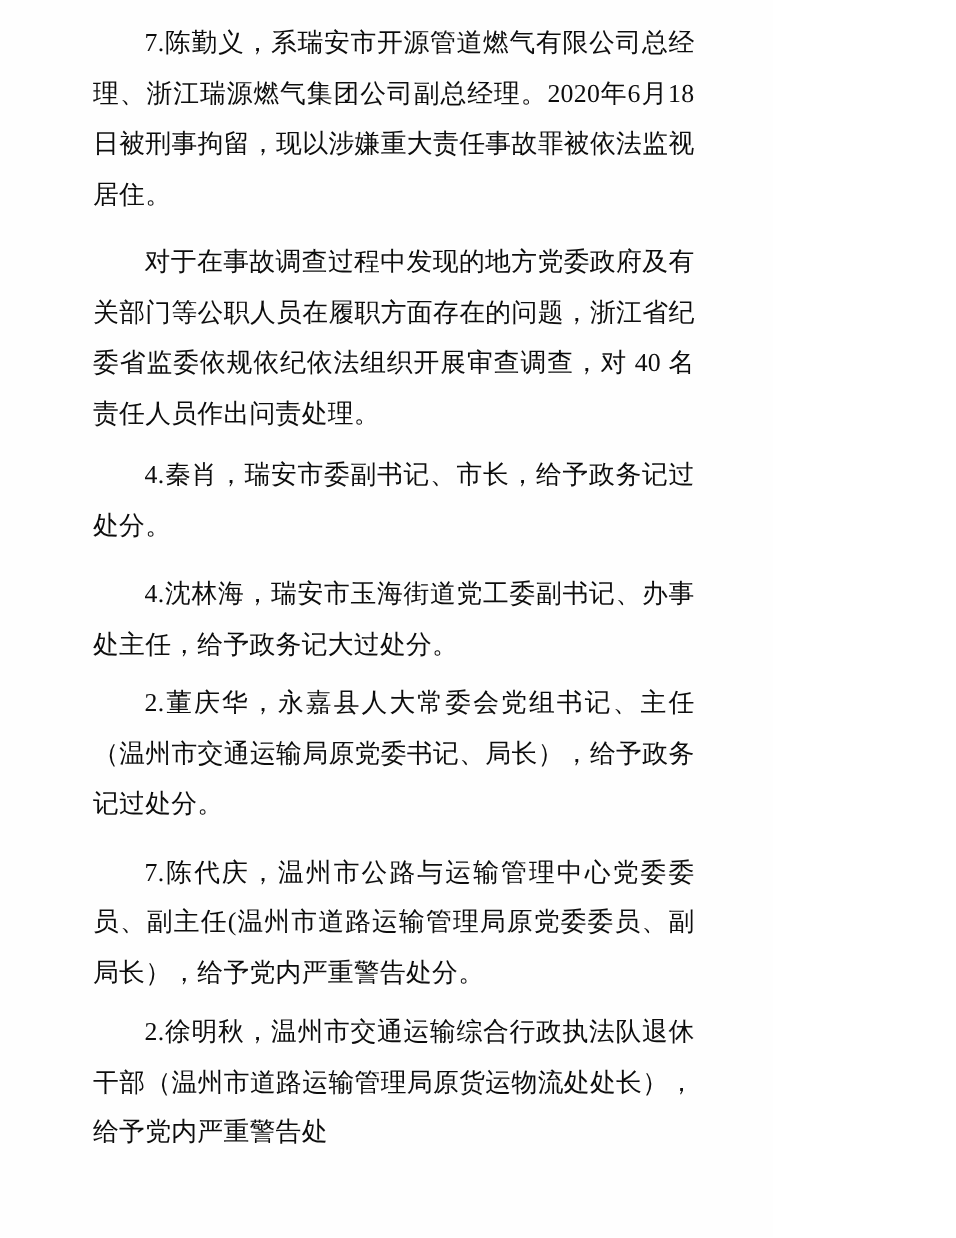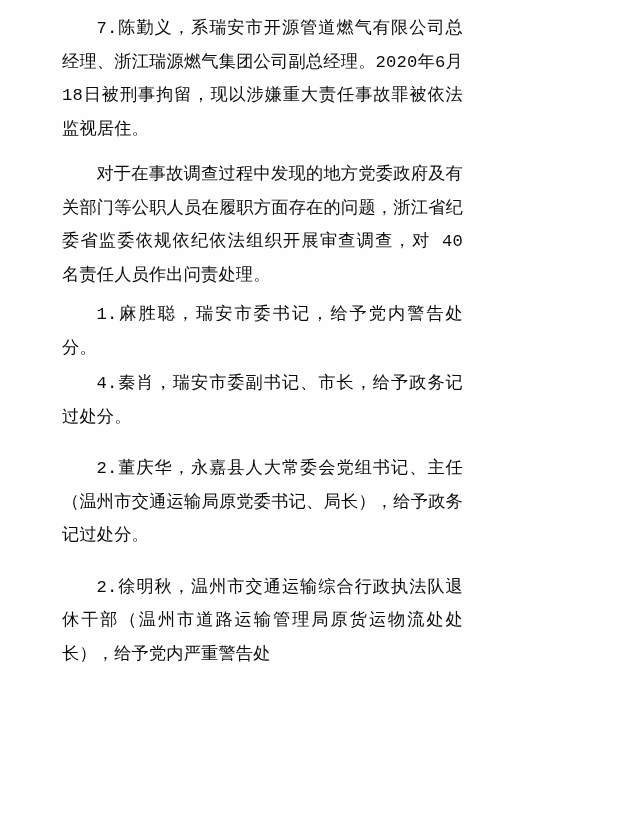--- a/index.html
+++ b/index.html
@@ -14,21 +14,20 @@
     color: #0d0d0d;
     overflow: hidden;
   }
   .page {
     position: relative;
     width: 515px;
     height: 825px;
     box-sizing: border-box;
     padding: 12px 52px 0 62px;
     background: #fefefe;
-    font-family: Liberation Mono, monospace;
   }
   .para {
     font-size: 17.2px;
     line-height: 33.5px;
     text-align: justify;
     text-justify: inter-ideograph;
     margin: 0 0 0 0;
     letter-spacing: 0.2px;
     word-break: break-all;
   }
@@ -51,32 +50,33 @@
 <div class="page">
 
   <p class="para indent2">7.陈勤义，系瑞安市开源管道燃气有限公司总经理、浙江瑞源燃气集团公司副总经理。2020年6月18日被刑事拘留，现以涉嫌重大责任事故罪被依法监视居住。</p>
   <div class="gap"></div>
 
   <div class="gap"></div>
 
   <p class="para indent2">对于在事故调查过程中发现的地方党委政府及有关部门等公职人员在履职方面存在的问题，浙江省纪委省监委依规依纪依法组织开展审查调查，对 40 名责任人员作出问责处理。</p>
   <div class="gap"></div>
 
-  <p class="para indent2">1.麻胜聪，瑞安市委书记，给予党内警告处分。</p>
   <div class="small-gap"></div>
 
   <p class="para indent2">4.秦肖，瑞安市委副书记、市长，给予政务记过处分。</p>
   <div class="gap"></div>
 
   <div class="gap"></div>
 
+  <p class="para indent2">4.沈林海，瑞安市玉海街道党工委副书记、办事处主任，给予政务记大过处分。</p>
   <div class="gap"></div>
 
   <p class="para indent2">2.董庆华，永嘉县人大常委会党组书记、主任（温州市交通运输局原党委书记、局长），给予政务记过处分。</p>
   <div class="gap"></div>
 
   <div class="gap"></div>
 
+  <p class="para indent2">7.陈代庆，温州市公路与运输管理中心党委委员、副主任(温州市道路运输管理局原党委委员、副局长），给予党内严重警告处分。</p>
   <div class="gap"></div>
 
   <p class="para indent2">2.徐明秋，温州市交通运输综合行政执法队退休干部（温州市道路运输管理局原货运物流处处长），给予党内严重警告处</p>
 
 </div>
 
 </body></html>

